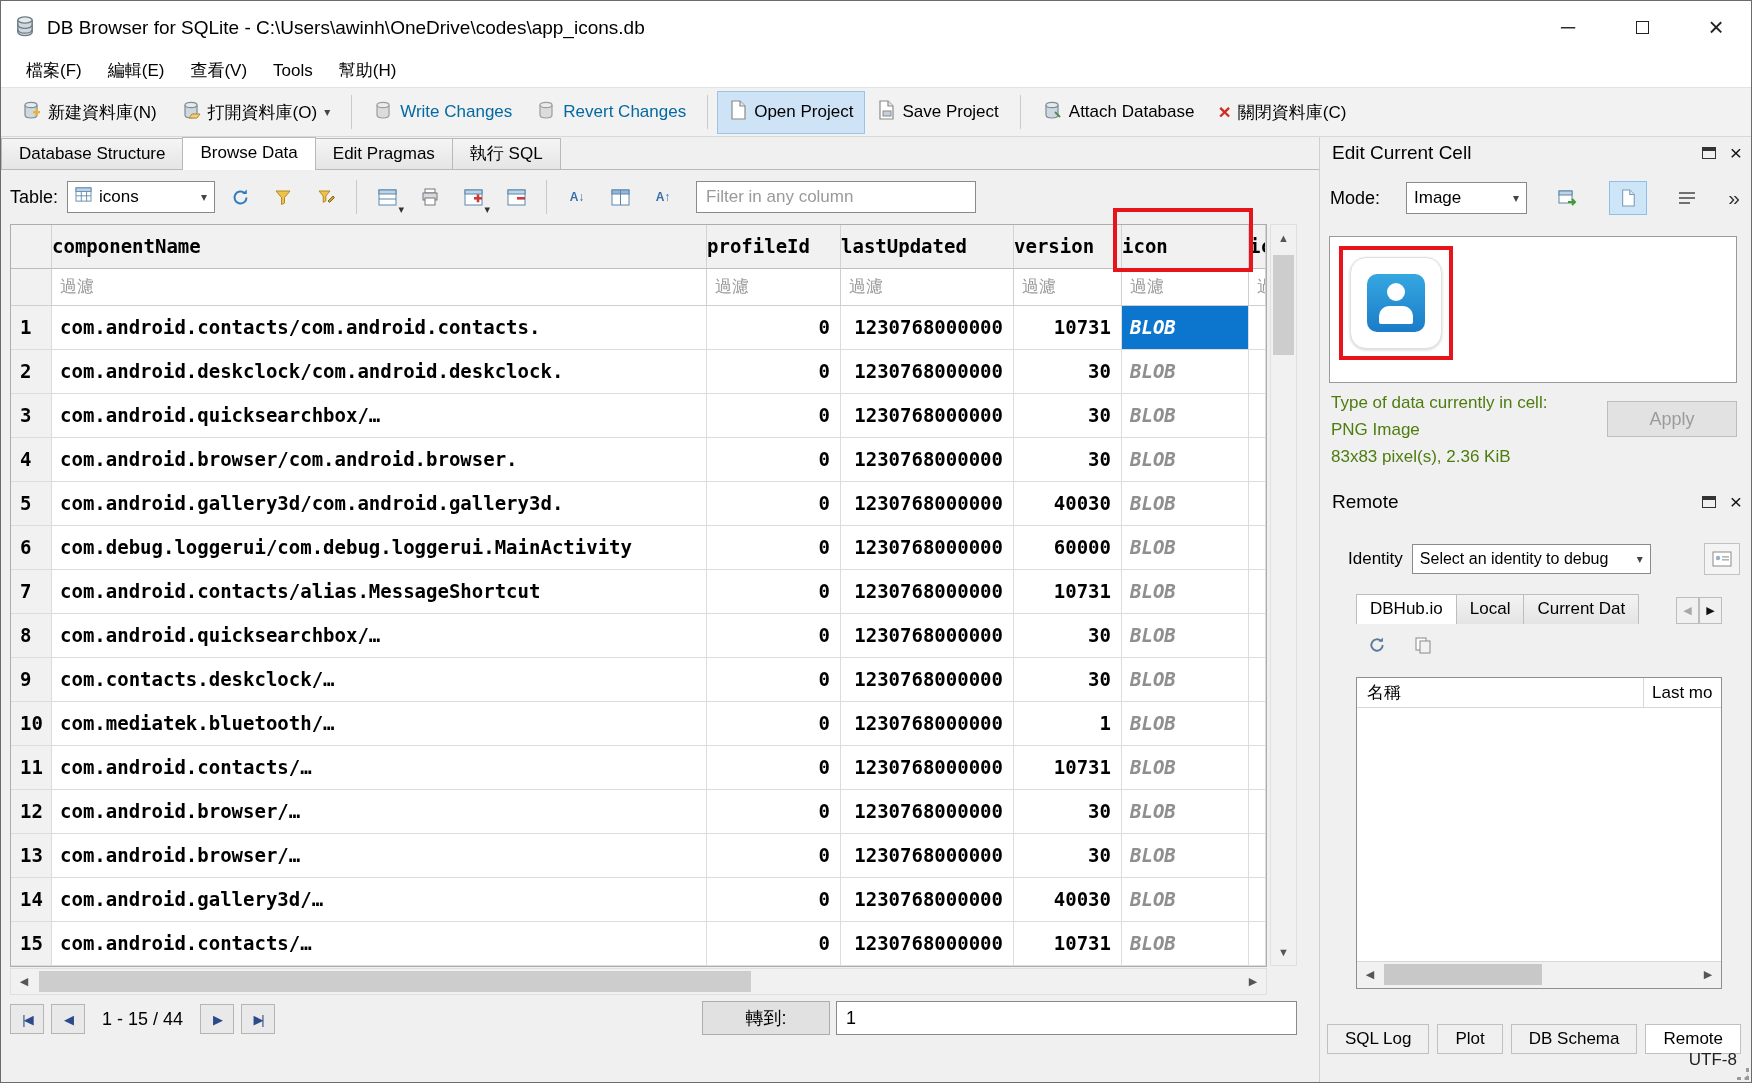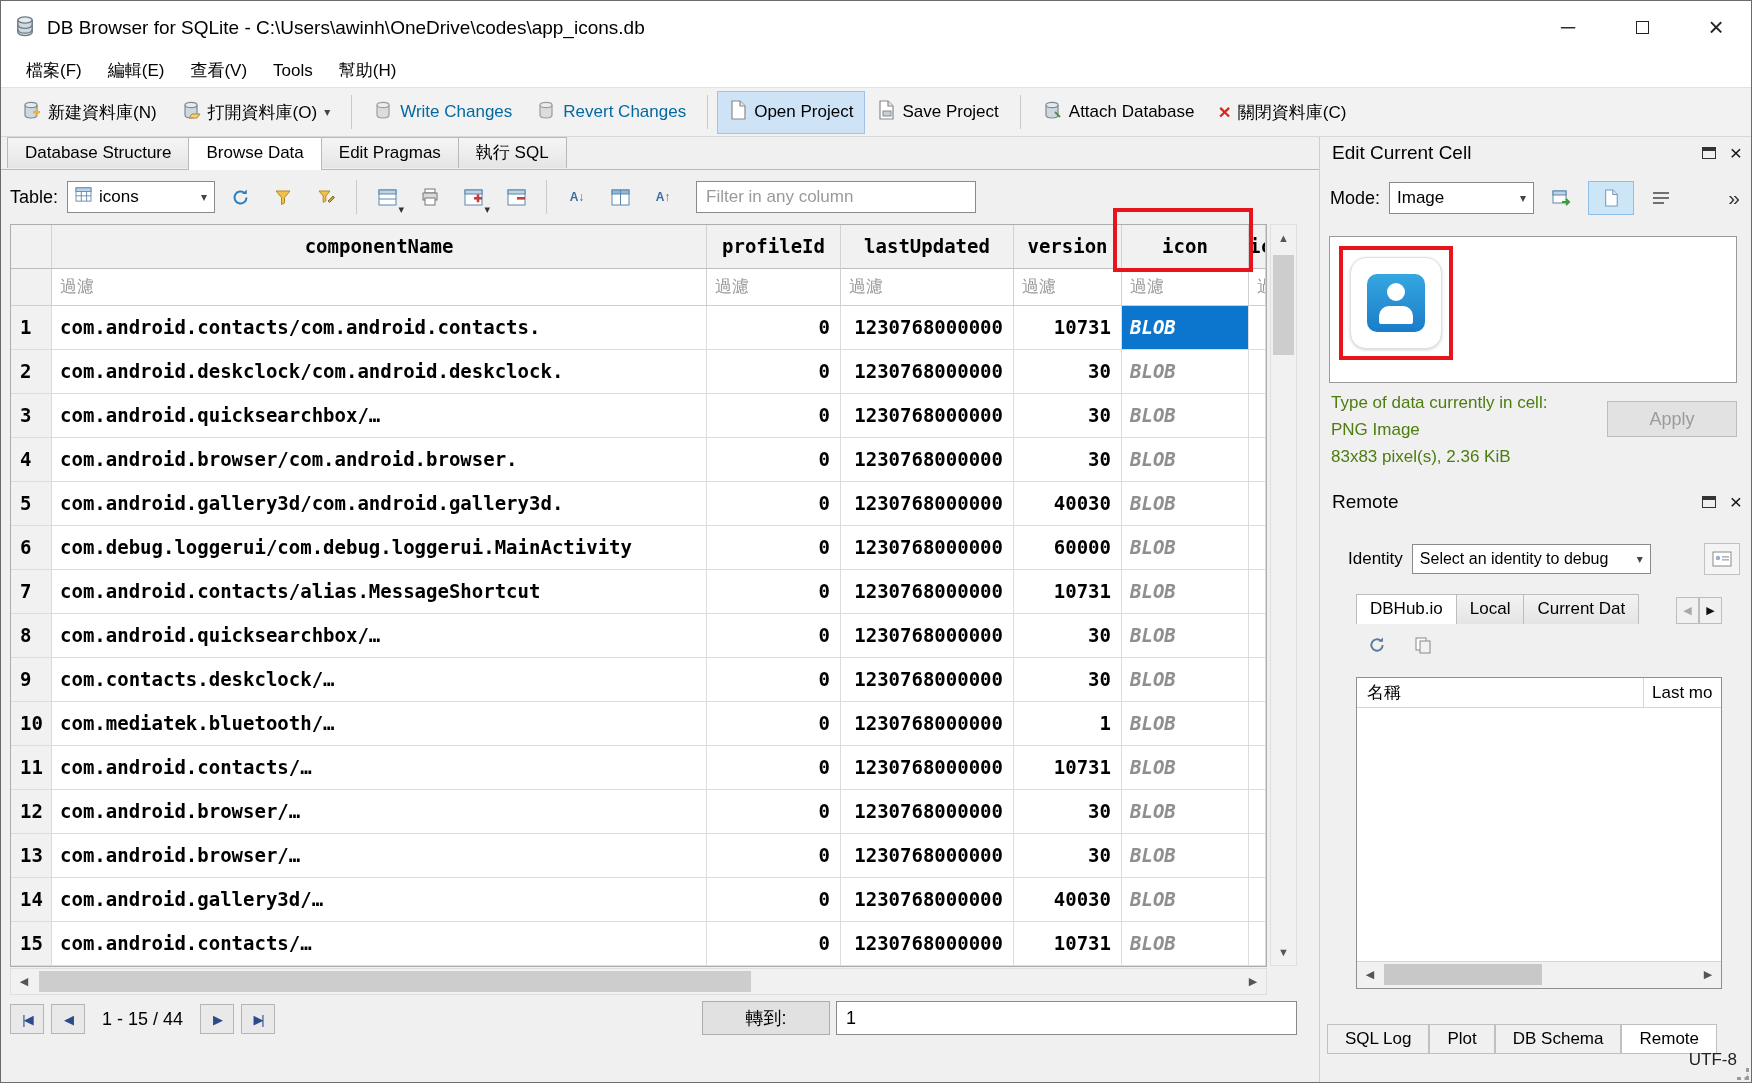--- a/index.html
+++ b/index.html
@@ -24,41 +24,41 @@
   .tb-btn.disabled .lbl{color:#0369a1}
   .tb-sep{width:1px;height:34px;background:#c9c9c9;margin:0 9px}
   .caret{font-size:12px;color:#444}
   .red-x{color:#d22d22;font-weight:bold;font-size:21px;line-height:16px}
 
   
   #leftpane{position:absolute;left:0;top:136px;width:1318px;height:947px;background:#f0f0f0}
   #rightpane{position:absolute;left:1318px;top:136px;width:434px;height:947px;background:#f0f0f0;border-left:1px solid #cfcfcf}
 
   
-  .tabsrow{position:absolute;left:0;top:0;width:100%;height:33px;display:flex;align-items:flex-start;padding-left:6px;border-bottom:1px solid #b9b9b9}
+  .tabsrow{position:absolute;left:0;top:0;width:100%;height:33px;display:flex;align-items:center;border-bottom:1px solid #b9b9b9}
   .tab{height:31px;line-height:29px;padding:0 17px;font-size:17px;background:linear-gradient(#f5f5f5,#e5e5e5);border:1px solid #b9b9b9;border-bottom:none;margin-right:-1px;color:#000}
   .tab.active{background:#fff;height:33px;margin-bottom:-1px;z-index:2}
 
   
   .controls{position:absolute;left:0;top:33px;width:100%;height:54px;display:flex;align-items:center;padding-left:9px;gap:7px}
   .ctl-label{font-size:18px;margin-right:2px}
   .combo{height:32px;background:#fff;border:1px solid #8a8a8a;display:flex;align-items:center;padding:0 7px;gap:7px;font-size:17px;overflow:hidden;white-space:nowrap}
   .combo .caret{margin-left:auto}
   #tableCombo{width:148px}
   .icon-btn{width:36px;height:34px;display:flex;align-items:center;justify-content:center;position:relative}
   .icon-btn .mini-caret{position:absolute;right:1px;bottom:-2px;font-size:11px;color:#333}
   .ctl-sep{width:1px;height:34px;background:#c9c9c9;margin:0 5px}
   .mini-txt{font-size:12px;font-weight:bold;color:#3a6ea5}
   .filter-input{width:280px;height:32px;border:1px solid #8a8a8a;font-size:17px;padding:0 9px;font-family:"Liberation Sans",sans-serif;color:#333;margin-left:8px}
   .filter-input::placeholder{color:#9a9a9a}
 
   
   .grid{position:absolute;left:9px;top:87px;width:1257px;background:#fff;border:1px solid #adadad;font-family:"DejaVu Sans Mono",monospace;font-weight:bold}
   .grow{display:grid;grid-template-columns:41px 655px 134px 173px 108px 127px 17px}
-  .ghead .cell{height:44px;line-height:43px;background:#f1f1f1;border-right:1px solid #d2d2d2;border-bottom:1px solid #bdbdbd;text-align:center;font-size:19px;overflow:hidden;white-space:nowrap}
+  .ghead .cell{height:44px;line-height:43px;background:#f1f1f1;border-right:1px solid #d2d2d2;border-bottom:1px solid #bdbdbd;text-align:left;font-size:19px;overflow:hidden;white-space:nowrap}
   .gfilter .cell{height:37px;line-height:35px;background:#fff;border-right:1px solid #cfcfcf;border-bottom:1px solid #cfcfcf;color:#9b9b9b;font-size:17px;font-family:"Liberation Sans",sans-serif;font-weight:normal;padding-left:8px;text-align:left;overflow:hidden;white-space:nowrap}
   .gfilter .c-num{background:#f1f1f1}
   .grid-row .cell{height:44px;line-height:43px;border-right:1px solid #dcdcdc;border-bottom:1px solid #dcdcdc;font-size:19px;overflow:hidden;white-space:nowrap;background:#fff}
   .grid-row .c-num{background:#f1f1f1;padding-left:9px}
   .grid-row .c-name{padding-left:8px}
   .grid-row .c-pid,.grid-row .c-lu,.grid-row .c-ver{text-align:right;padding-right:10px}
   .grid-row .c-icon{font-style:italic;color:#8f8f8f;padding-left:8px}
   .grid-row .c-icon.selected{background:var(--sel);color:#fff}
 
   
@@ -79,21 +79,21 @@
   .goto-input{position:absolute;left:826px;top:0;width:461px;height:34px;border:1px solid #8a8a8a;font-size:18px;padding-left:9px;font-family:"Liberation Sans",sans-serif}
 
   
   .panel-title{position:absolute;left:0;width:434px;height:32px;display:flex;align-items:center;padding:0 12px;font-size:19px;color:#000}
   #editTitle{top:0}
   #remoteTitle{top:349px}
   .pt-icons{margin-left:auto;display:flex;gap:14px;align-items:center}
   .float-icon{width:14px;height:12px;border:1px solid #333;border-top:4px solid #333;display:inline-block}
   .close-sm{font-size:21px;line-height:14px;color:#111}
 
-  .mode-row{position:absolute;top:44px;left:10px;width:414px;height:34px;display:flex;align-items:center;gap:9px;font-size:18px}
+  .mode-row{position:absolute;top:44px;left:10px;width:414px;height:34px;display:flex;align-items:center;gap:26px;font-size:18px}
   #modeCombo{width:145px}
   .mr-btn{width:36px;height:34px;display:flex;align-items:center;justify-content:center;border:1px solid transparent}
   .mr-btn.active{background:#cde6f7;border-color:#8fbfe8;width:46px}
   .chevrons{margin-left:auto;font-size:21px;color:#333;padding-right:4px}
 
   .preview{position:absolute;left:9px;top:99px;width:408px;height:147px;background:#fff;border:1px solid #9a9a9a}
   .icon-card{position:absolute;left:20px;top:20px;width:92px;height:92px;background:#fff;border:1px solid #e0e0e0;border-radius:16px;box-shadow:0 1px 3px rgba(0,0,0,.18);display:flex;align-items:center;justify-content:center}
   .icon-blue{width:58px;height:58px;border-radius:10px;background:linear-gradient(#35a7e0,#1b7cc9);position:relative}
   .person-head{position:absolute;left:50%;top:9px;transform:translateX(-50%);width:18px;height:18px;border-radius:50%;background:#fff}
   .person-body{position:absolute;left:50%;bottom:8px;transform:translateX(-50%);width:34px;height:18px;border-radius:10px 10px 2px 2px;background:#fff}
@@ -116,21 +116,21 @@
   .remote-icons{position:absolute;left:40px;top:492px;display:flex;gap:12px}
   .remote-icons .icon-btn{width:34px;height:32px}
 
   .remote-box{position:absolute;left:36px;top:540px;width:366px;height:312px;background:#fff;border:1px solid #8f8f8f}
   .rb-header{height:30px;border-bottom:1px solid #d6d6d6;display:flex;font-size:17px}
   .rb-h1{width:287px;padding-left:10px;line-height:29px;border-right:1px solid #d6d6d6}
   .rb-h2{flex:1;padding-left:8px;line-height:29px;overflow:hidden;white-space:nowrap}
   .rb-scroll{position:absolute;left:0;bottom:0;width:364px;height:27px;background:#f1f1f1;border-top:1px solid #d6d6d6}
   .rb-thumb{position:absolute;left:27px;top:2px;width:158px;height:21px;background:#c8c8c8}
 
-  .btabs{position:absolute;left:7px;top:887px;display:flex;gap:0}
+  .btabs{position:absolute;left:7px;top:887px;display:flex;gap:8px}
   .btab{height:30px;line-height:28px;padding:0 17px;font-size:17px;border:1px solid #c0c0c0;background:#f0f0f0;color:#000}
   .btab.active{background:#fff}
 
   #utf8{position:absolute;right:14px;bottom:12px;font-size:17px;color:#222}
   .grip{position:absolute;right:2px;bottom:2px;width:12px;height:12px;border-right:3px dotted #9a9a9a;border-bottom:3px dotted #9a9a9a}
 
   
   .redbox-header{position:absolute;left:1112px;top:207px;width:140px;height:64px;border:4px solid var(--hl);z-index:6;pointer-events:none}
 </style>
 </head>

